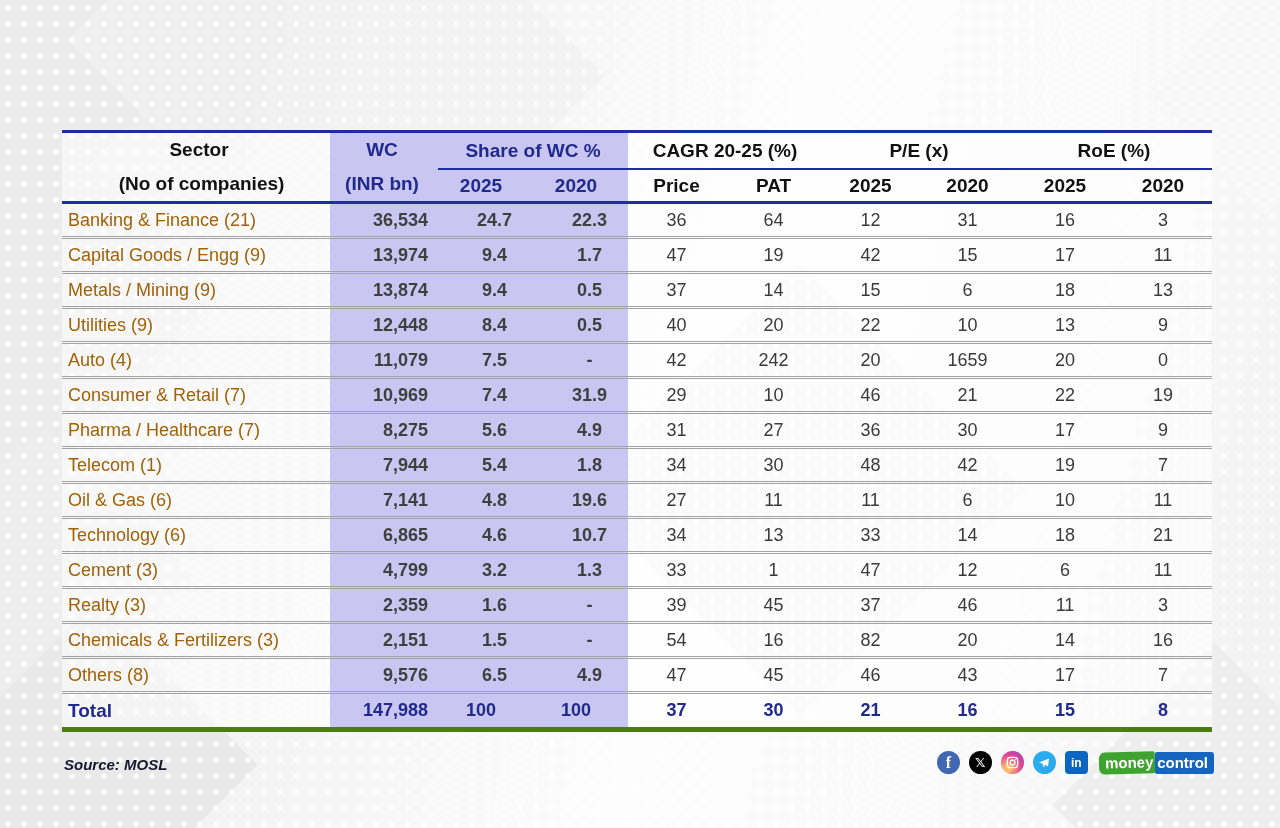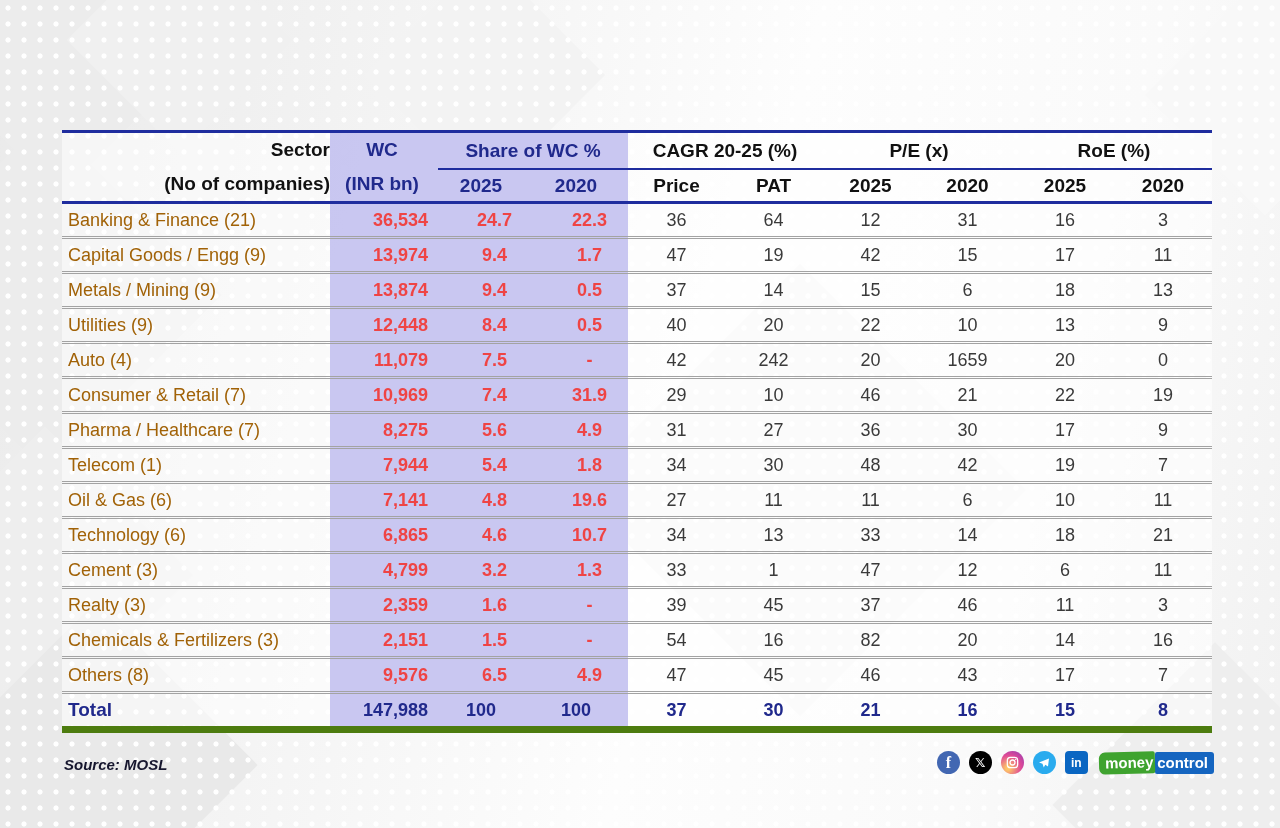--- a/index.html
+++ b/index.html
@@ -27,32 +27,32 @@
 
   
   .table-wrap { position:absolute; left:62px; top:130px; width:1150px; }
   table { border-collapse:collapse; table-layout:fixed; width:1150px; border-top:3px solid #1f2d9e; background:rgba(255,255,255,0.55); }
   col.c-sector{width:268px} col.c-wc{width:108px} col.c-s25{width:86px} col.c-s20{width:104px}
   col.c-n{width:97px} col.c-nw{width:98px}
   th,td { font-size:18px; padding:0; vertical-align:middle; }
   thead th { font-weight:bold; color:#111; }
   .hl { background:rgba(191,189,238,0.85); }
   .navy { color:#20298c; }
-  .hdr-left { text-align:right; }
+  .hdr-left { text-align:center; }
   .hdr-right { text-align:center; padding-right:10px; }
   .two-line div { line-height:34px; font-size:19px; }
   .sub-indent { padding-left:5px; }
   .group-th { font-size:19px; height:37px; border-bottom:2px solid #1f2d9e; text-align:center; }
   .sub-th { font-size:19px; height:33px; text-align:center; border-bottom:3px solid #1f2d9e; }
   thead .rowspan-th { border-bottom:3px solid #1f2d9e; padding-left:6px; }
   tbody td { height:35px; border-bottom:3px double #a3a3a3; color:#3a3a3a; text-align:center; }
   tbody td.sector { text-align:left; padding-left:6px; color:#a16207; }
-  tbody td.hlnum { color:#ef4444; font-weight:bold;padding-left:27px; }
+  tbody td.hlnum { color:#404040; font-weight:bold;padding-left:27px; }
   tbody td.wc { text-align:right; padding-right:10px; }
-  tfoot td { height:37px; font-weight:bold; color:#20298c; border-top:2px solid #1f2d9e; border-bottom:7px solid #4d7c0f; text-align:center; }
+  tfoot td { height:37px; font-weight:bold; color:#20298c; border-top:2px solid #1f2d9e; border-bottom:5px solid #4d7c0f; text-align:center; }
   tfoot td.sector { text-align:left; padding-left:6px; font-size:19px; }
   tfoot td.wc { text-align:right; padding-right:10px;margin-left:13px; }
 
   
   .source { position:absolute; left:64px; top:756px; font-size:15px; font-weight:bold; font-style:italic; color:#16162e; }
   .footer-right { position:absolute; right:66px; top:751px; display:flex; align-items:center; gap:9px; }
   .sicon { width:23px; height:23px; border-radius:50%; display:flex; align-items:center; justify-content:center; color:#fff; font-weight:bold; font-size:14px; line-height:1; }
   .fb { background:#4267b2; font-family:"Liberation Serif",serif; font-size:16px; }
   .xx { background:#000; font-size:13px; }
   .ig { background:radial-gradient(circle at 30% 75%,#fdc468 8%,#df4996 55%,#8a3ab9 100%); }

